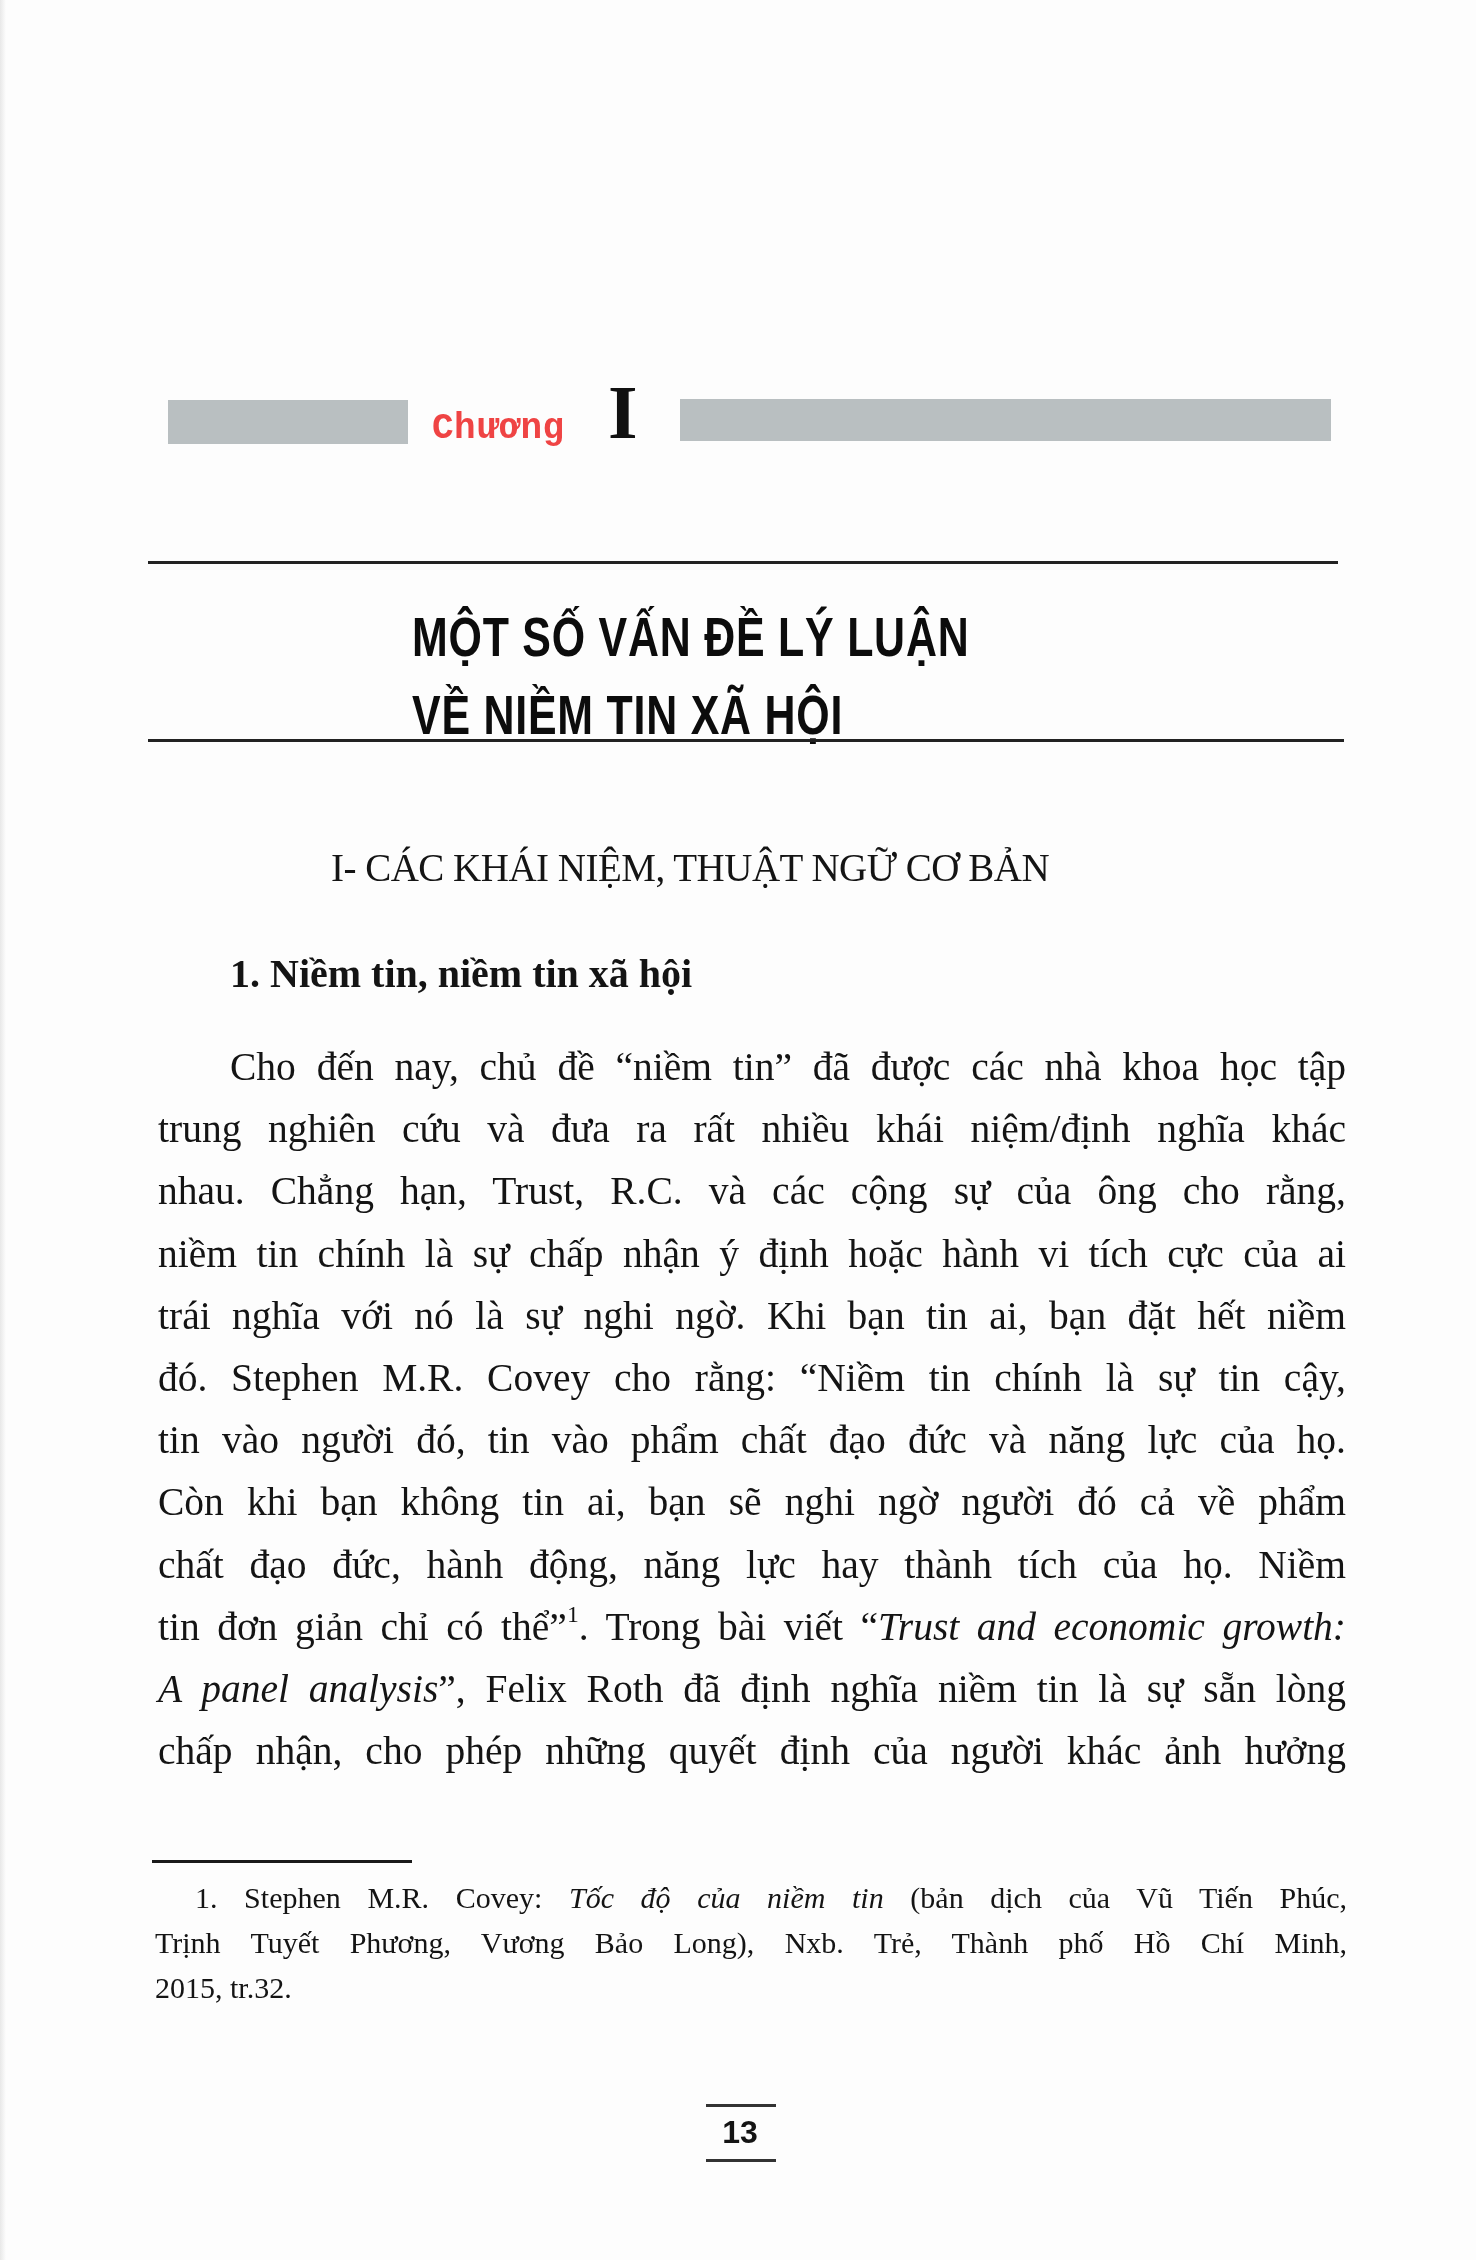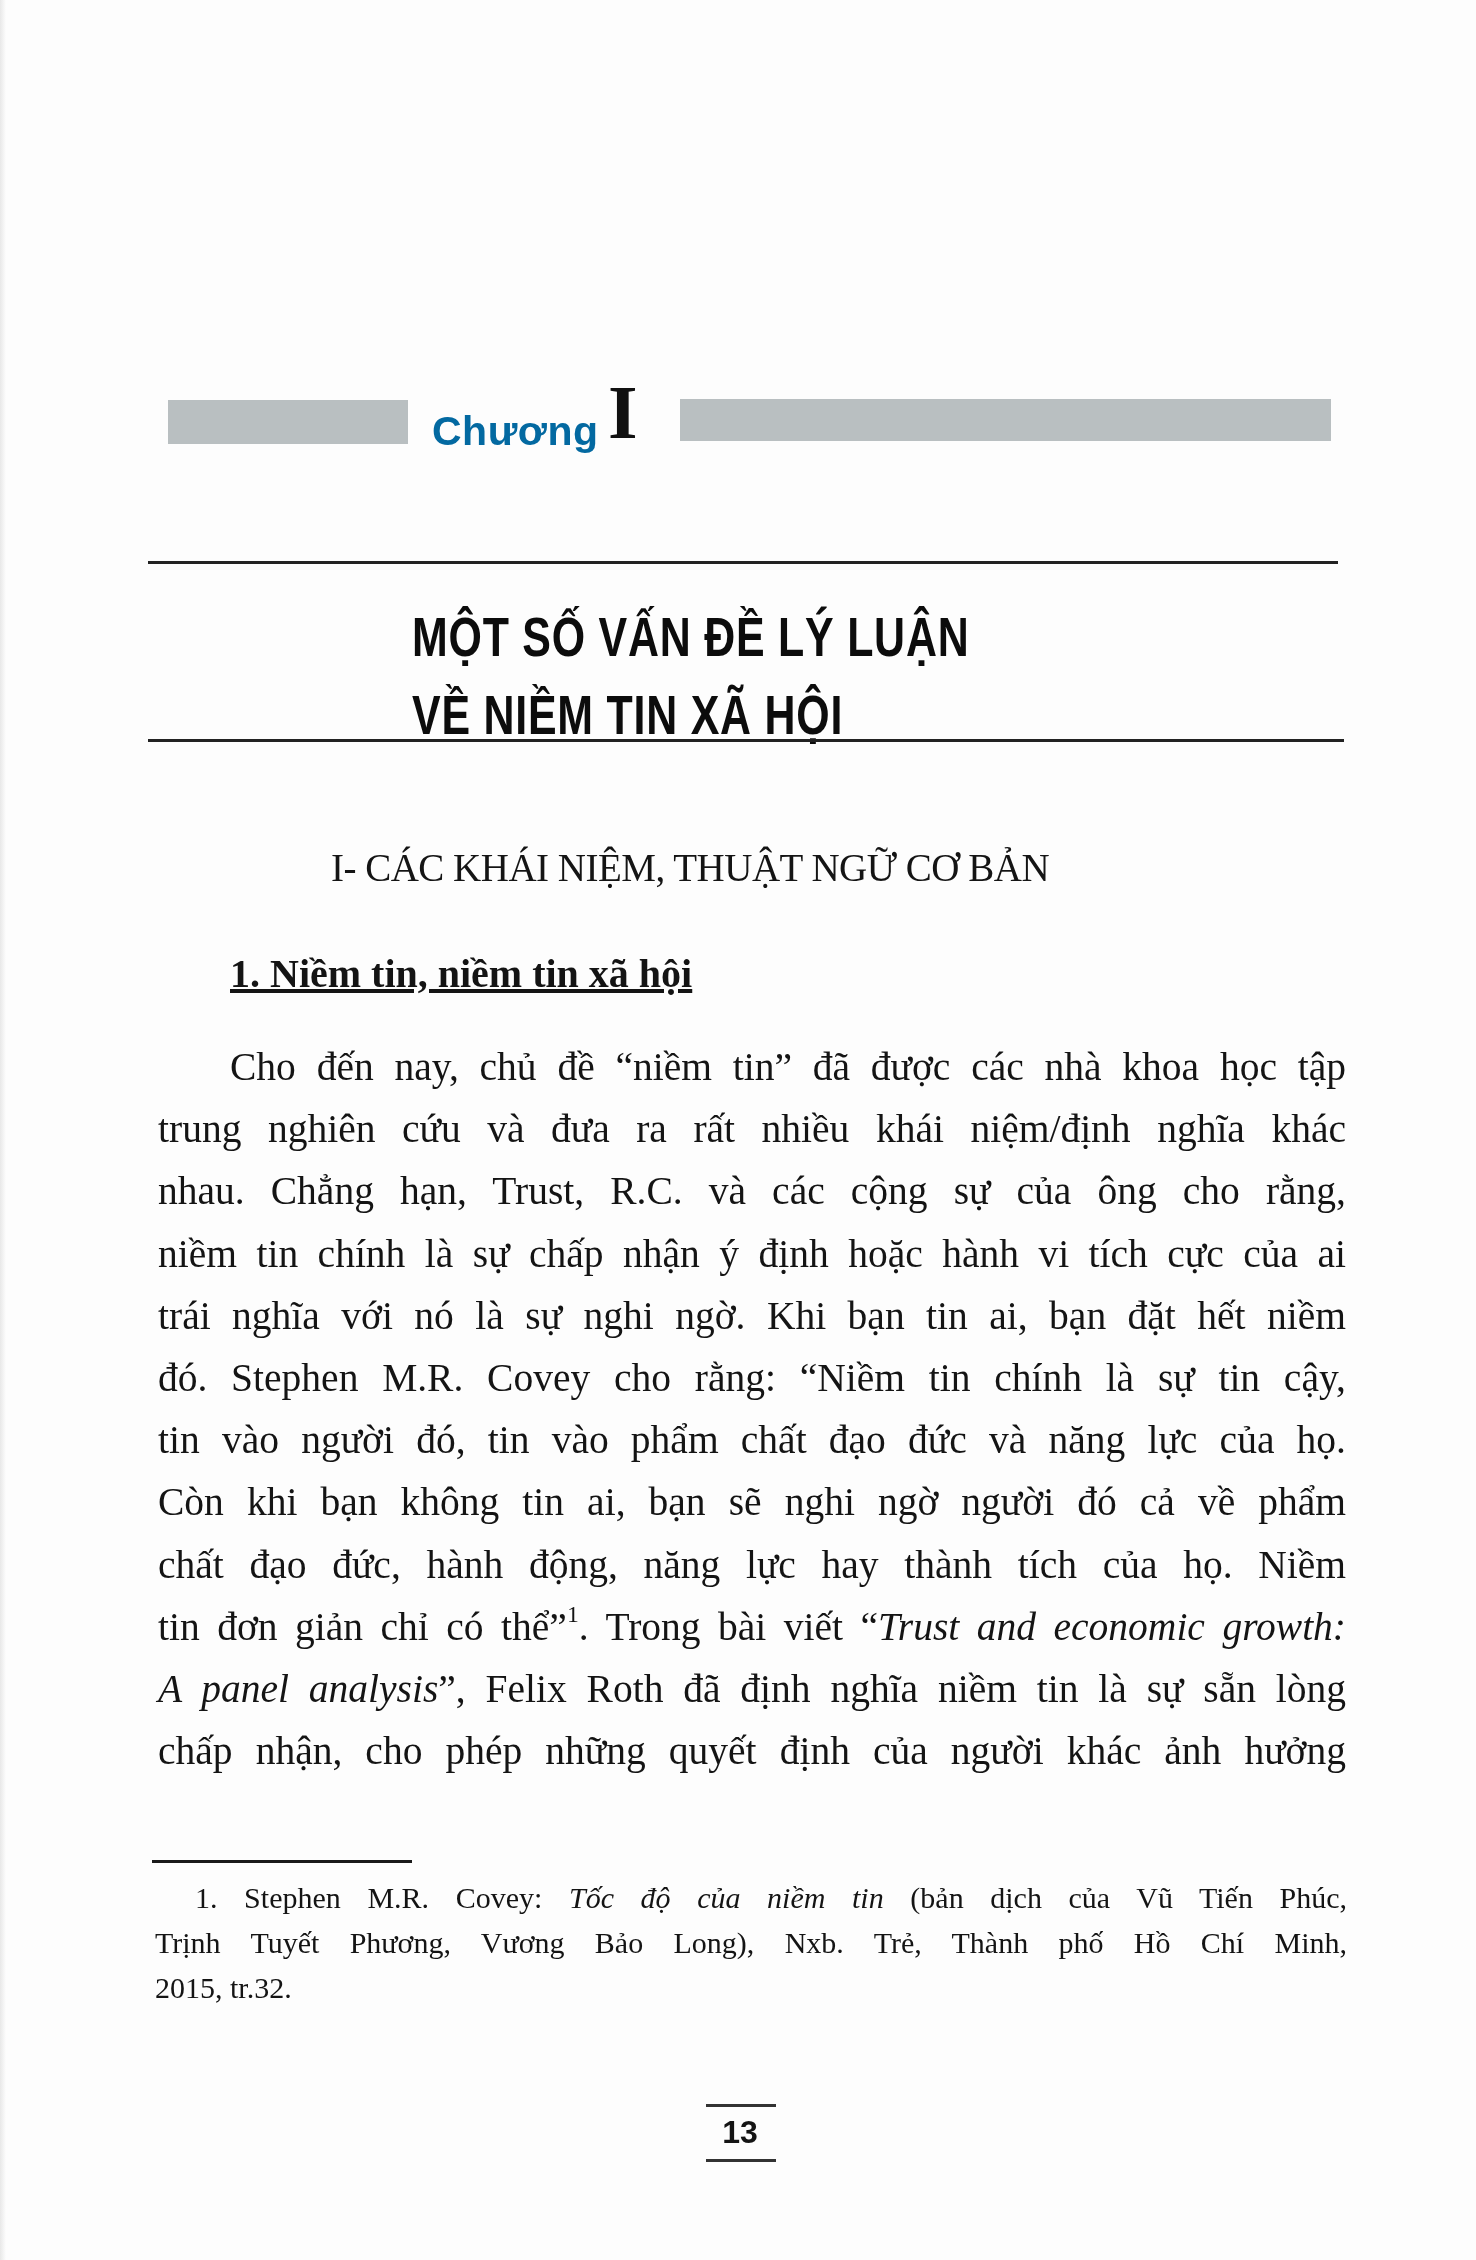--- a/index.html
+++ b/index.html
@@ -5,29 +5,29 @@
   html, body { margin:0; padding:0; }
   body {
     width:1476px; height:2260px; background:#fdfdfd; position:relative; overflow:hidden;
     font-family:"Liberation Serif", "DejaVu Serif", serif; color:#141414;
   }
   .page-edge { position:absolute; left:0; top:0; width:6px; height:2260px; background:linear-gradient(to right,#e8e8e8,#fdfdfd); }
   .chapter-row { position:absolute; top:378px; left:0; width:1476px; height:80px; }
   .chapter-bar { position:absolute; top:22px; height:44px; background:#b9bfc1; }
   .chapter-bar.left { left:168px; width:240px; }
   .chapter-bar.right { left:680px; width:651px; top:21px; height:42px; }
-  .chapter-word { position:absolute; left:432px; top:30px; font-family:Liberation Sans, sans-serif; font-weight:bold; font-size:41px; letter-spacing:0.5px; color:#0369a1; }
+  .chapter-word { position:absolute; left:432px; top:30px; font-family:Liberation Mono, monospace; font-weight:bold; font-size:36px; letter-spacing:0.5px; color:#ef4444; }
   .chapter-num { position:absolute; left:608px; top:-4px; font-family:"Liberation Serif", serif; font-weight:bold; font-size:76px; line-height:1; color:#111; }
   .rule { position:absolute; height:3px; background:#222; }
   .rule.top { left:148px; width:1190px; top:561px; }
   .rule.bottom { left:148px; width:1196px; top:739px; }
   .chapter-title { position:absolute; left:412px; top:598px; font-family:"Liberation Sans", sans-serif; font-weight:bold; font-size:55px; line-height:78px; color:#0c0c0c; transform:scaleX(0.78); transform-origin:left top; letter-spacing:1px; white-space:nowrap; }
   .section-heading { position:absolute; left:0; width:1340px; top:845px; text-align:center; font-size:39px; letter-spacing:-0.5px; }
   .section-heading span { display:inline-block; transform:translateX(20px); }
-  .subheading { position:absolute; left:230px; top:950px; font-weight:bold; font-size:40px;text-decoration:underline; }
+  .subheading { position:absolute; left:230px; top:950px; font-weight:bold; font-size:40px; }
   .body-text { position:absolute; left:158px; width:1188px; top:1036px; font-size:39.5px; line-height:62.2px; text-align:justify; }
   .body-line { display:block; white-space:nowrap; text-align-last:justify; text-align:justify; }
   .indent { padding-left:72px; }
   .fn-rule { position:absolute; left:152px; top:1860px; width:260px; height:3px; background:#1a1a1a; }
   .footnote { position:absolute; left:155px; width:1192px; top:1875px; font-size:30px; line-height:45px; }
   .fn-line { display:block; white-space:nowrap; text-align:justify; text-align-last:justify; }
   .fn-line.last { text-align-last:left; }
   .page-number-wrap { position:absolute; left:706px; top:2104px; width:68px; text-align:center; }
   .pn-rule { height:3px; background:#333; width:70px; }
   .page-number { font-family:"Liberation Sans", sans-serif; font-weight:bold; font-size:32px; line-height:46px; margin:2px 0 4px 0; }

